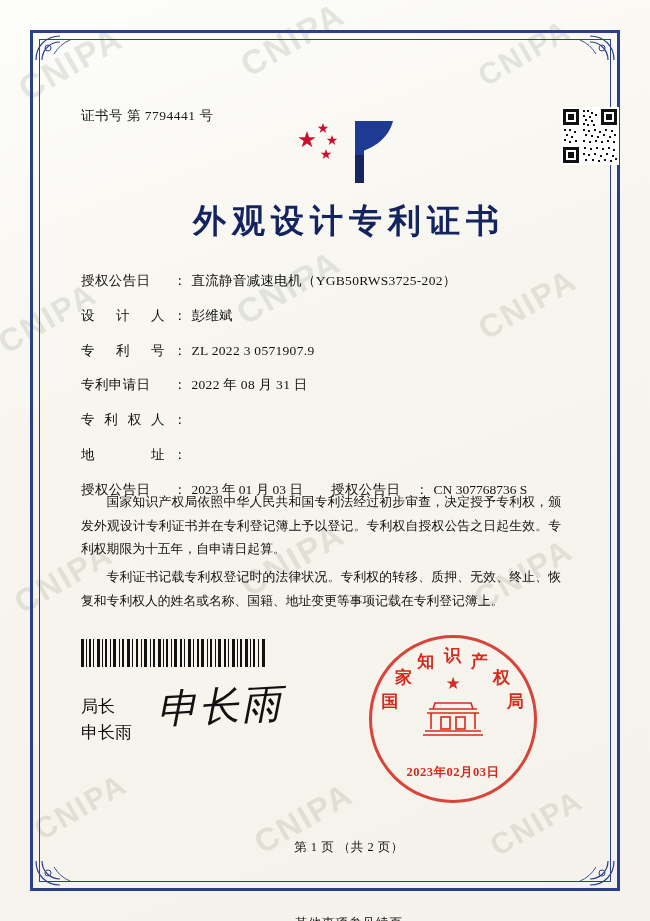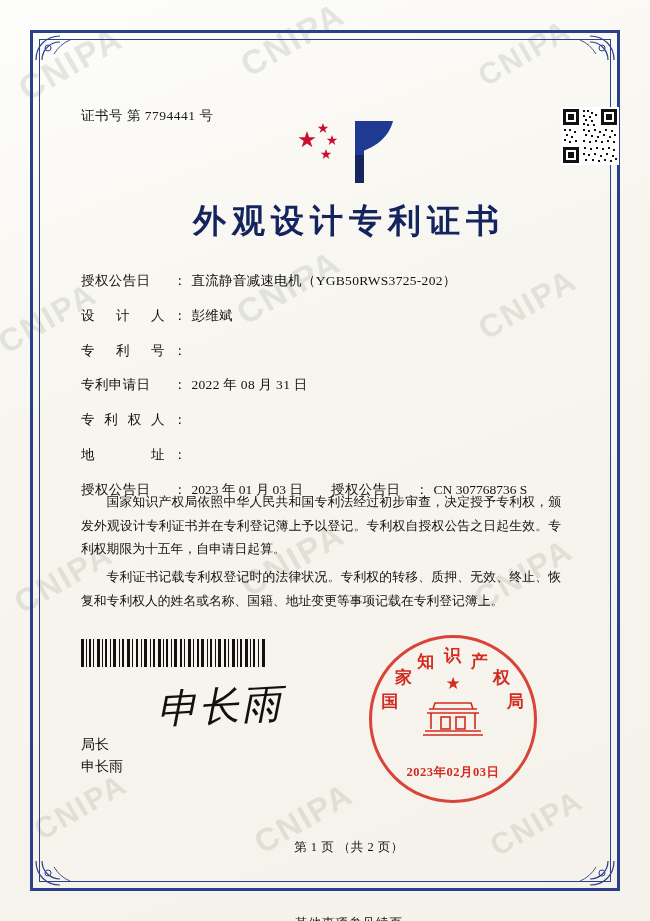--- a/index.html
+++ b/index.html
@@ -164,24 +164,23 @@
   .barcode {
     position: absolute;
     left: 42px; top: 600px;
     width: 185px; height: 28px;
   }
 
   
   .sign-block {
     position: absolute;
     left: 42px; top: 655px;
-    font-size: 14px;
+    font-size: 17px;
     line-height: 1.55;
     color: #111;
-    margin-top: 40px;
   }
   .signature {
     position: absolute;
     left: 118px; top: 640px;
     font-family: "Liberation Serif", serif;
     font-size: 40px;
     color: #111;
     letter-spacing: 2px;
     font-style: italic;
     transform: rotate(-3deg);
@@ -422,20 +421,21 @@
         <span class="f-value">彭维斌</span>
       </div>
 
       <div class="field-row">
         <span class="f-label spaced">
             <span>专</span>
             <span>利</span>
             <span>号</span>
           </span>
         <span class="f-colon">：</span>
+        <span class="f-value">ZL 2022 3 0571907.9</span>
       </div>
 
       <div class="field-row">
         <span class="f-label">专利申请日</span>
         <span class="f-colon">：</span>
         <span class="f-value">2022 年 08 月 31 日</span>
       </div>
 
       <div class="field-row">
         <span class="f-label spaced">

